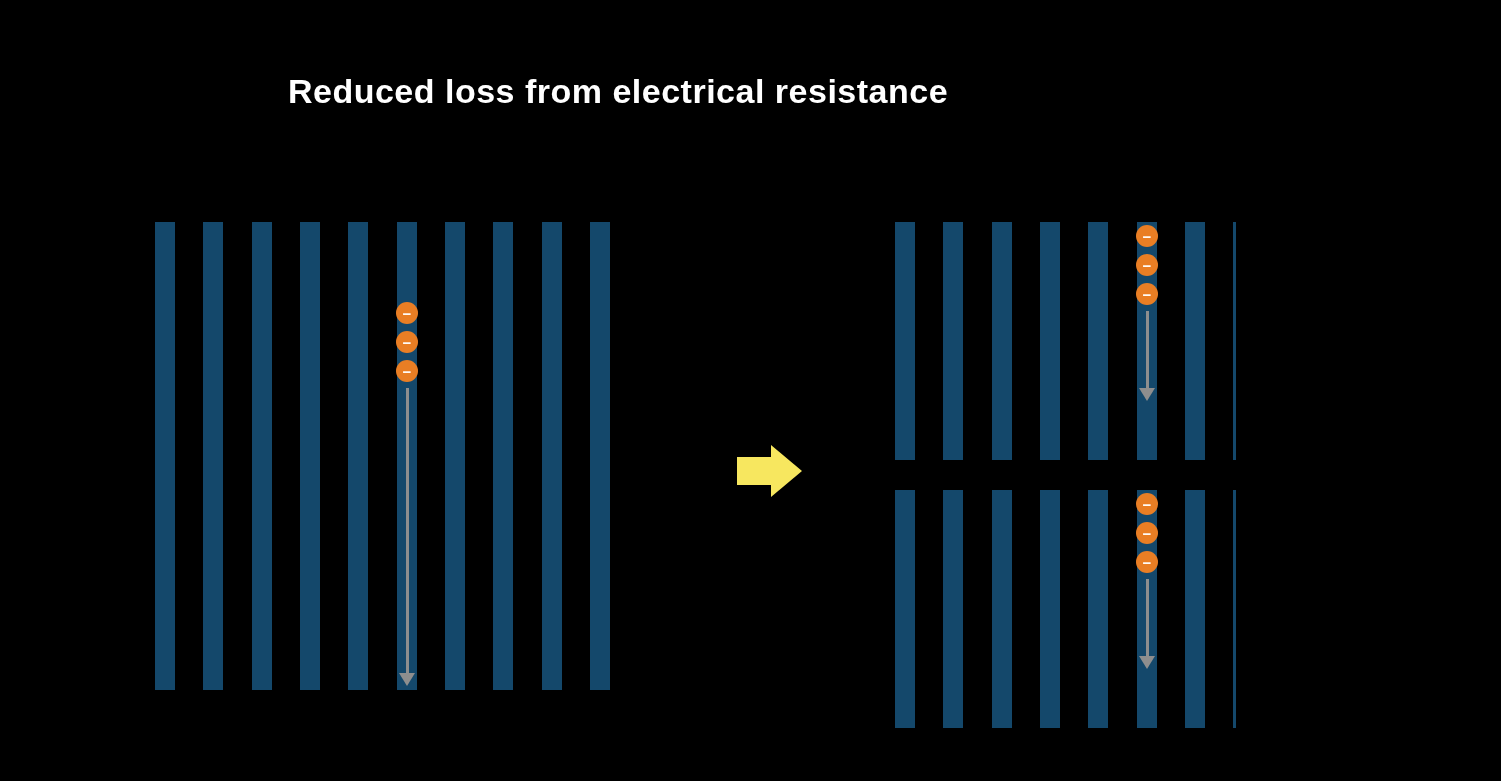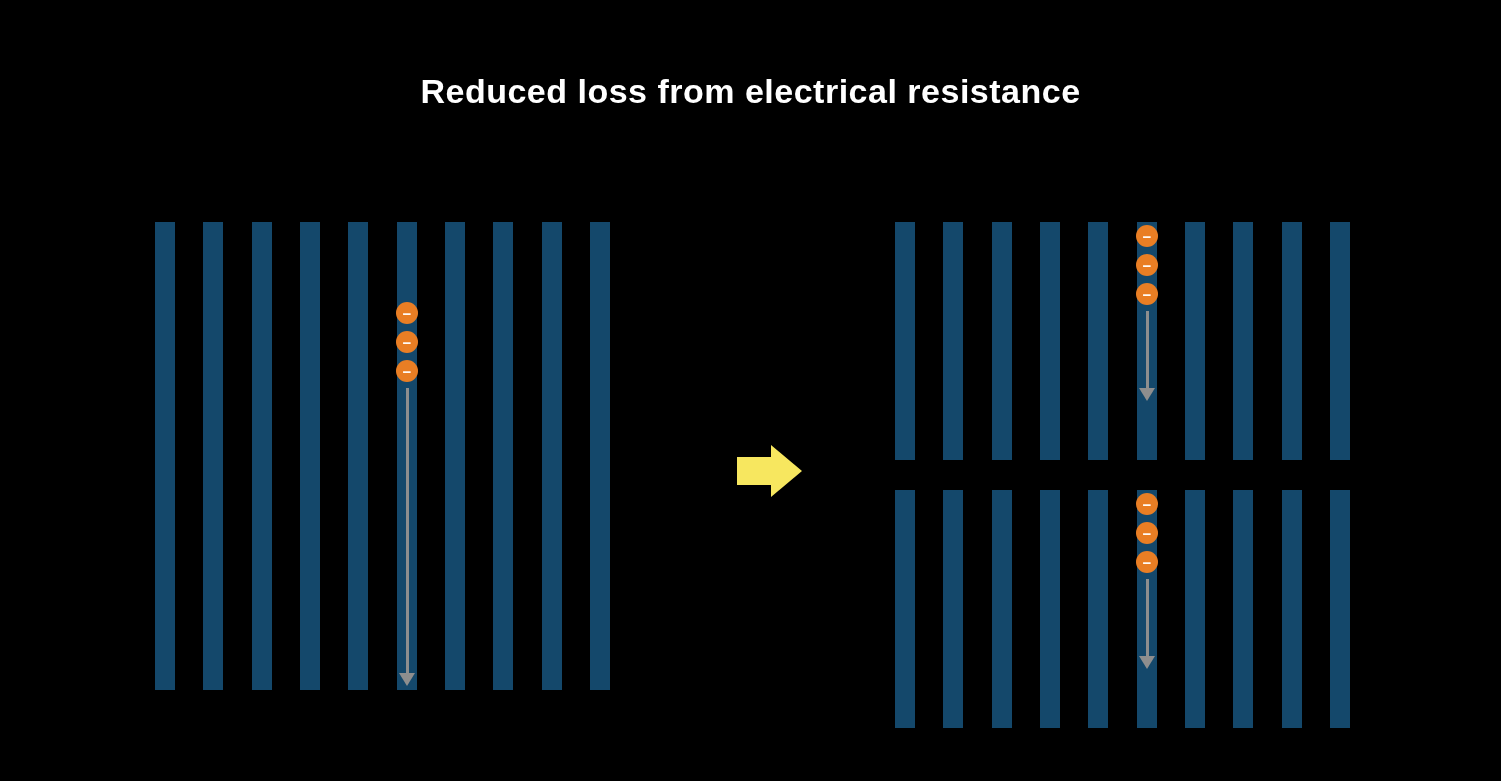--- a/index.html
+++ b/index.html
@@ -8,21 +8,21 @@
     --electron: #e97e24;
     --electron-symbol: #ffffff;
     --flow-arrow: #8e8e8e;
     --transition-arrow: #f7e75f;
     --title-text: #ffffff;
   }
   * { margin: 0; padding: 0; box-sizing: border-box; }
   html, body { background: var(--background); }
   .stage {
     position: relative;
-    width: 1501px;
+    width: 1236px;
     height: 781px;
     background: var(--background);
     overflow: hidden;
     font-family: "Liberation Sans", sans-serif;
   }
   .title {
     position: absolute;
     top: 72px;
     left: 0;
     width: 100%;

